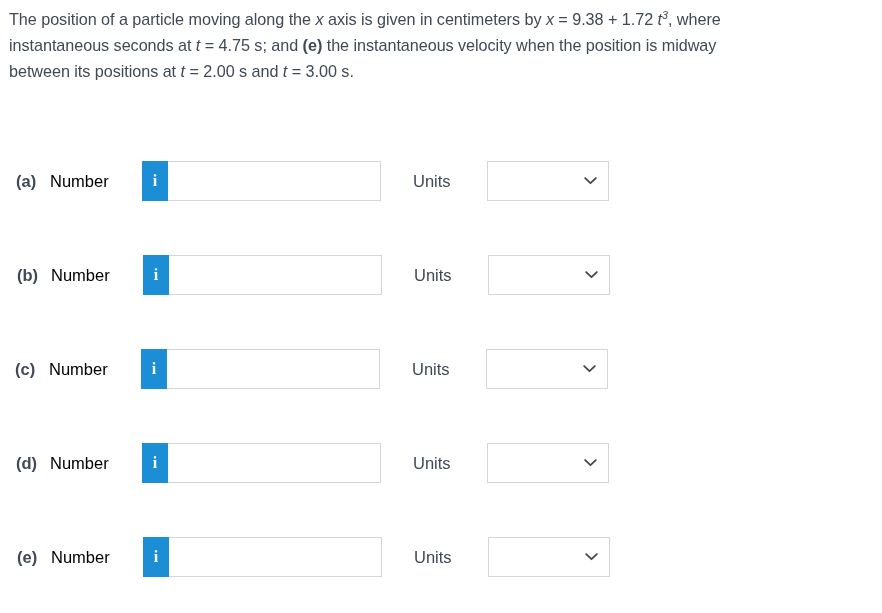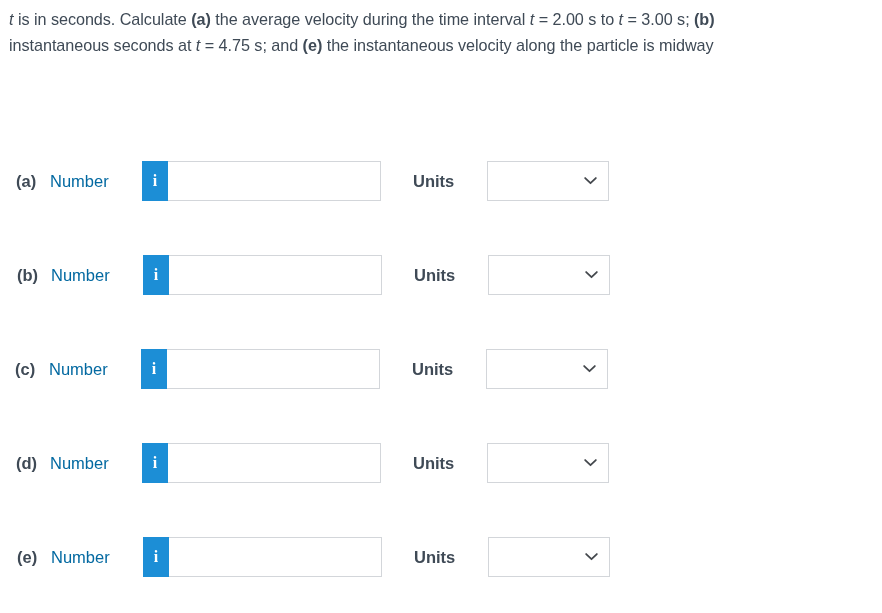--- a/index.html
+++ b/index.html
@@ -69,21 +69,21 @@
     font-weight: bold;
     color: #3f4a56;
     width: 44px;
     text-align: left;
     padding-left: 16px;
     box-sizing: border-box;
   }
   .number-label {
     font-size: 16.5px;
     font-weight: normal;
-    color: #0369a1;
+    color: #000000;
     width: 98px;
     padding-left: 6px;
     box-sizing: border-box;
   }
 
   .input-group {
     display: flex;
     align-items: stretch;
     height: 40px;
   }
@@ -111,21 +111,21 @@
     box-sizing: border-box;
     font-family: "Liberation Sans", sans-serif;
     font-size: 15px;
     color: #3f4a56;
     padding: 0 8px;
     outline: none;
   }
 
   .units-label {
     font-size: 16.5px;
-    font-weight: bold;
+    font-weight: normal;
     color: #3f4a56;
     margin-left: 32px;
     width: 64px;
   }
 
   .units-select-wrap {
     position: relative;
     width: 122px;
     height: 40px;
     margin-left: 10px;
@@ -157,22 +157,23 @@
     display: block;
   }
   .chevron-down-icon svg { display: block; }
 </style>
 </head>
 <body>
 
 <div id="page">
 
   <div class="problem-statement">
-      <span class="ln"><span class="var">t</span><span> is in seconds. Calculate </span><span class="lbl">(a)</span><span> the average velocity during the time interval </span><span class="var">t</span><span> = 2.00 s to </span><span class="var">t</span><span> = 3.00 s; </span><span class="lbl">(b)</span></span>
-      <span class="ln"><span>instantaneous seconds at </span><span class="var">t</span><span> = 4.75 s; and </span><span class="lbl">(e)</span><span> the instantaneous velocity along the particle is midway</span></span>
+      <span class="ln"><span>The position of a particle moving along the </span><span class="var">x</span><span> axis is given in centimeters by </span><span class="var">x</span><span> = 9.38 + 1.72 </span><span class="var">t</span><sup class="exp">3</sup><span>, where</span></span>
+      <span class="ln"><span>instantaneous seconds at </span><span class="var">t</span><span> = 4.75 s; and </span><span class="lbl">(e)</span><span> the instantaneous velocity when the position is midway</span></span>
+      <span class="ln"><span>between its positions at </span><span class="var">t</span><span> = 2.00 s and </span><span class="var">t</span><span> = 3.00 s.</span></span>
     </div>
 
   <div class="answer-rows">
       <div class="answer-row">
         <div class="row-inner" style="left: 0px;">
           <span class="part-label">(a)</span>
           <span class="number-label">Number</span>
           <div class="input-group">
             <span class="info-icon" style="background: rgb(28, 142, 214);">i</span>
             <input type="text" class="number-input" placeholder="" style="">

